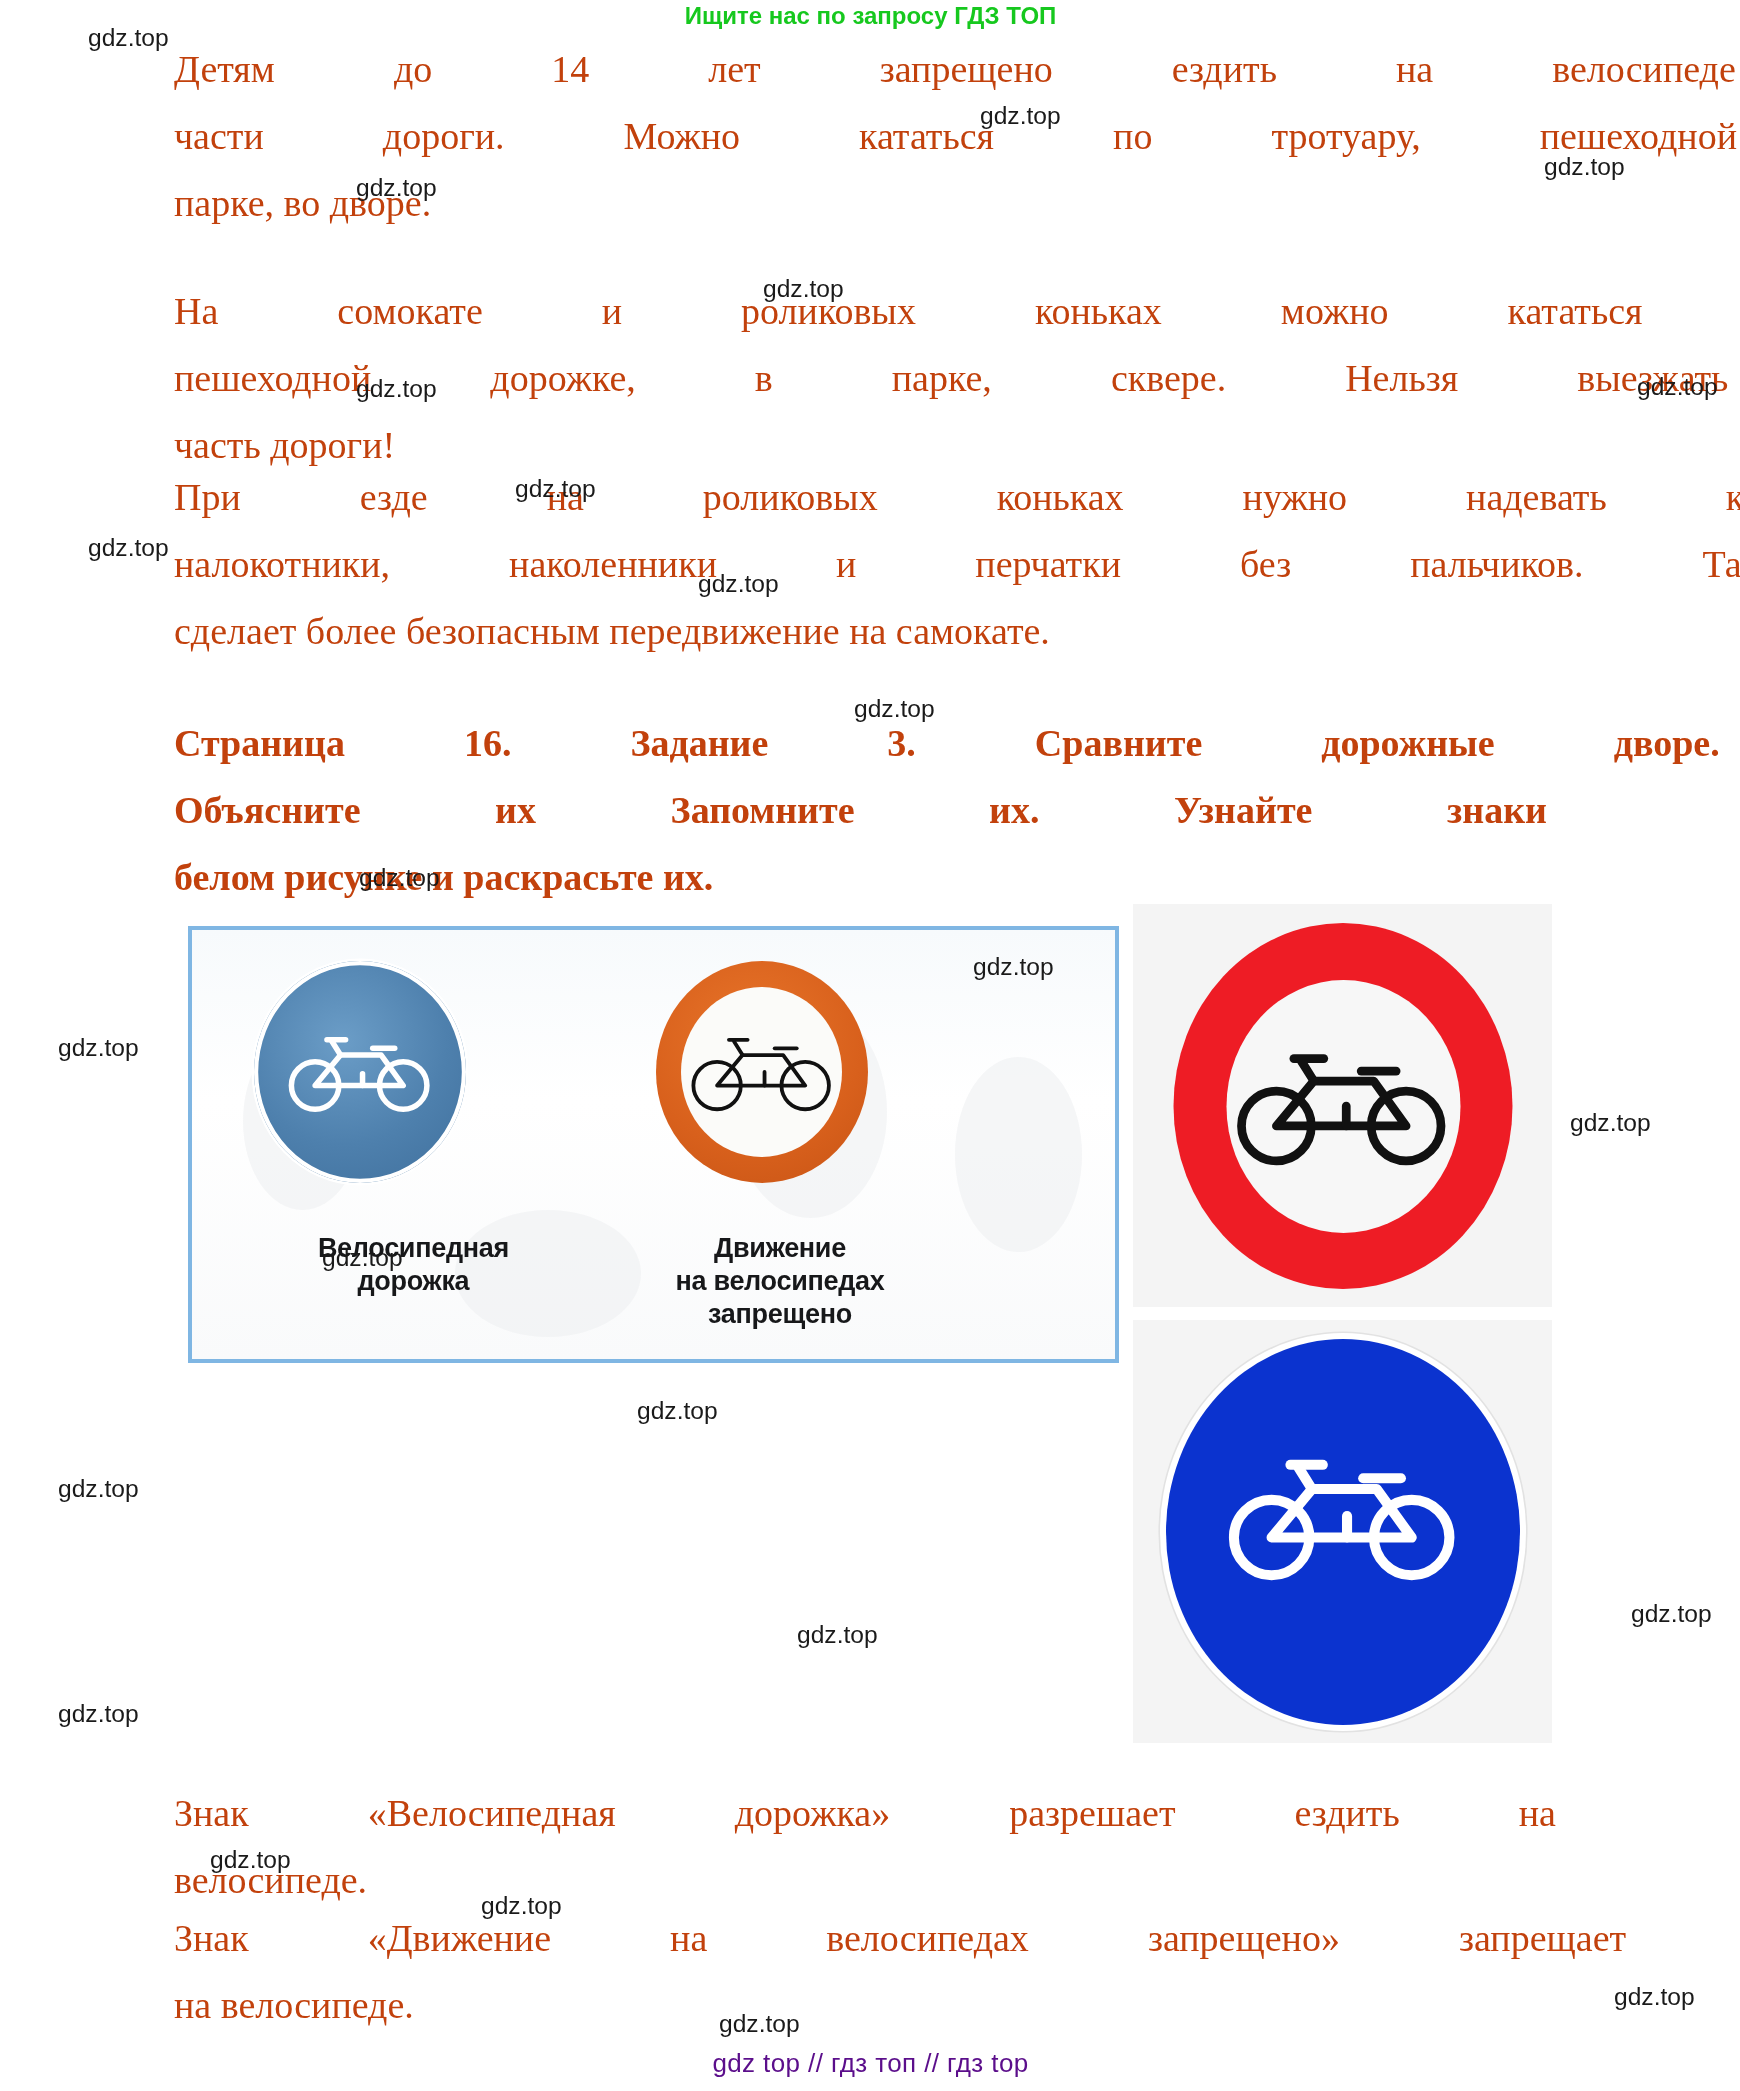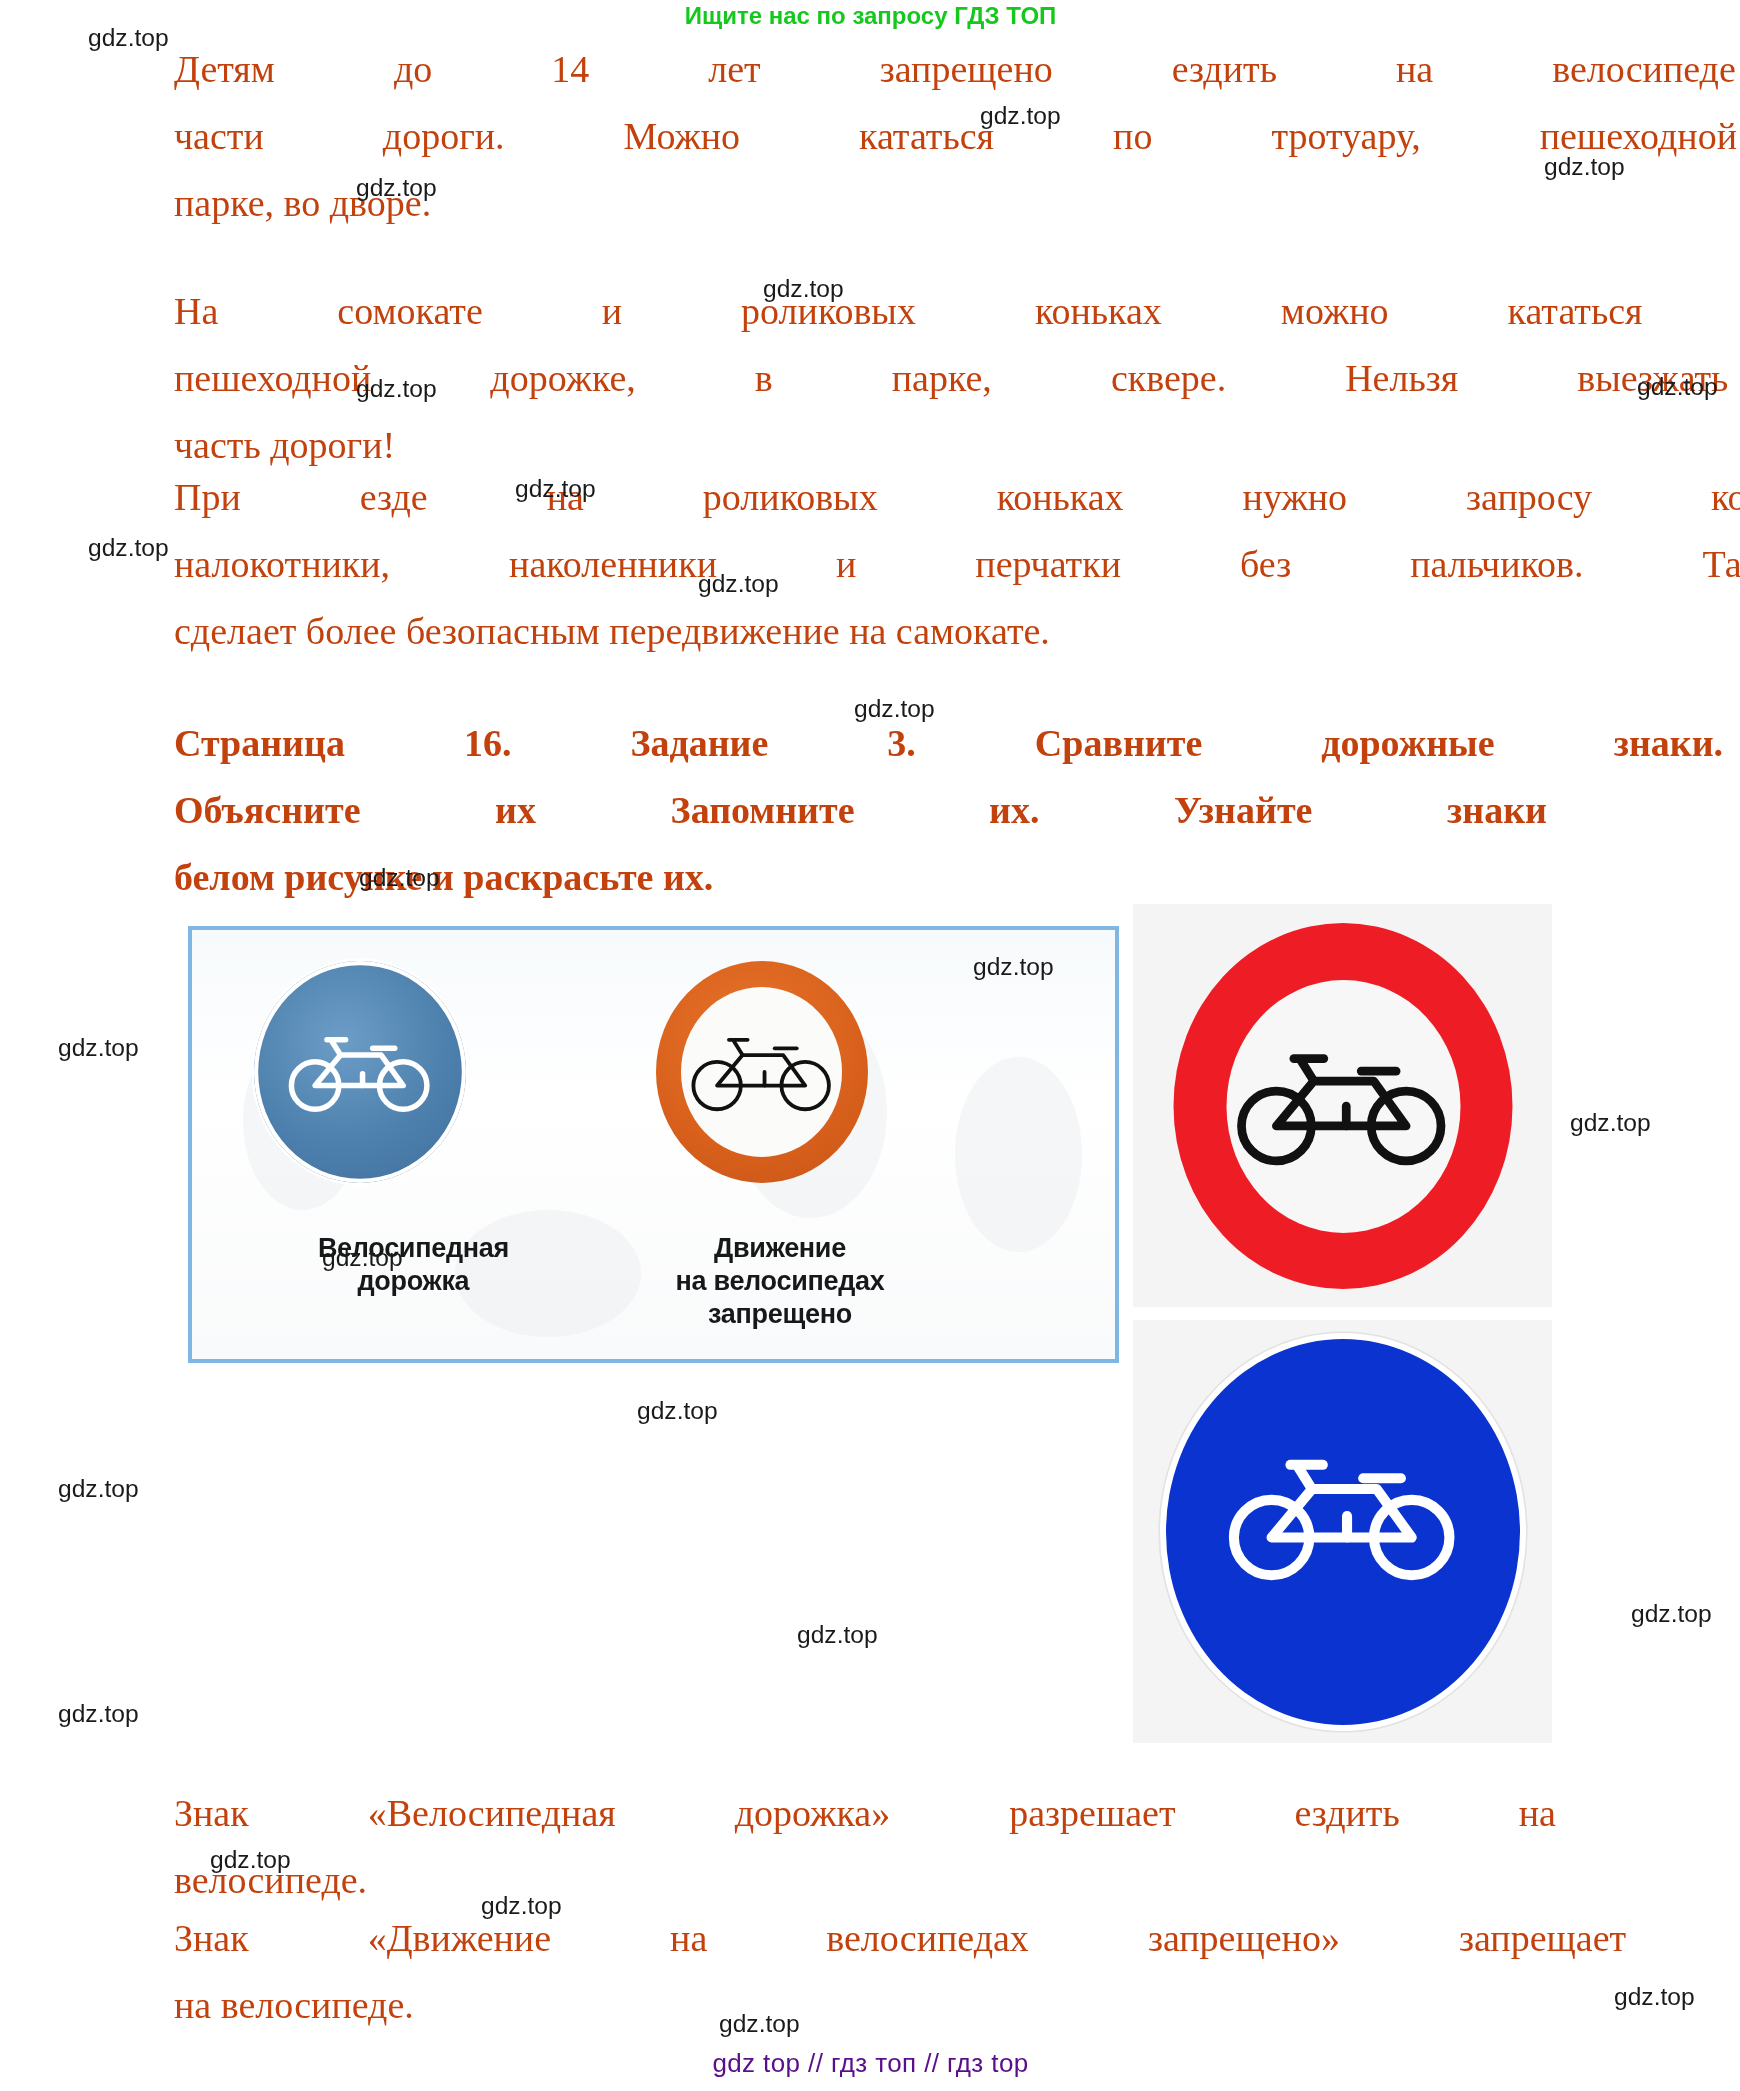--- a/index.html
+++ b/index.html
@@ -256,21 +256,21 @@
 
   <div class="para" id="p3" style="top:464px;">
     <div class="jline">
         <i style="display: inline-block; width: 119px;"></i>
         <i>При</i>
         <i>езде</i>
         <i>на</i>
         <i>роликовых</i>
         <i>коньках</i>
         <i>нужно</i>
-        <i>запросу</i>
+        <i>надевать</i>
         <i>костюм:</i>
       </div>
     <div class="jline">
         <i>налокотники,</i>
         <i>наколенники</i>
         <i>и</i>
         <i>перчатки</i>
         <i>без</i>
         <i>пальчиков.</i>
         <i>Такая</i>
@@ -282,21 +282,21 @@
 
   <div class="para bold" id="p4" style="top:710px;">
     <div class="jline">
         <i style="display: inline-block; width: 119px;"></i>
         <i>Страница</i>
         <i>16.</i>
         <i>Задание</i>
         <i>3.</i>
         <i>Сравните</i>
         <i>дорожные</i>
-        <i>знаки.</i>
+        <i>дворе.</i>
       </div>
     <div class="jline">
         <i>Объясните</i>
         <i>их</i>
         <i>Запомните</i>
         <i>их.</i>
         <i>Узнайте</i>
         <i>знаки</i>
       </div>
     <div class="jline last">

